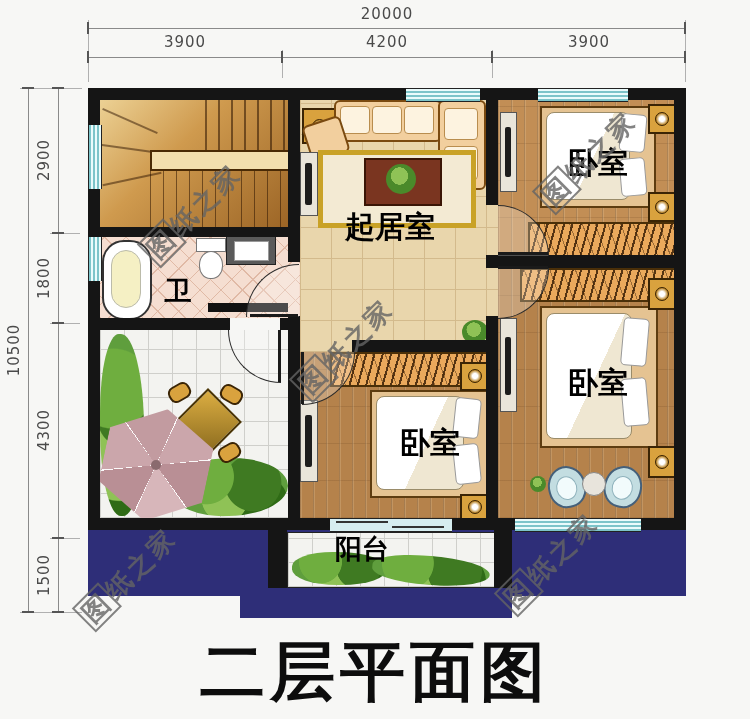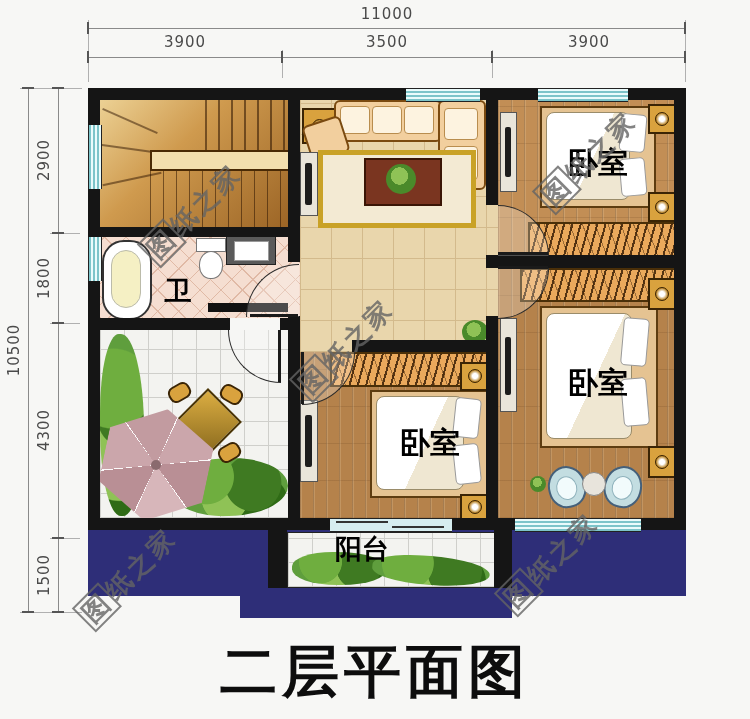--- a/index.html
+++ b/index.html
@@ -62,21 +62,21 @@
      radial-gradient(circle at 70% 45%,#3f7a22 0 32%,transparent 33%),
      radial-gradient(circle at 45% 70%,#8fc256 0 30%,transparent 31%),
      radial-gradient(circle at 75% 80%,#2f6b16 0 28%,transparent 29%),
      #5f9e3d;border-radius:45% 55% 50% 50%;}
   .plantball{background:radial-gradient(circle at 45% 40%,#8fc256 0 35%,#4a8a2a 36% 75%,#2f6b16 100%);border-radius:50%;}
   .chair-egg{background:#c3dde1;border:2px solid #45607a;border-radius:50% 50% 46% 46%;}
   .chair-in{background:#f2fbfc;border:1px solid #8fb2bc;border-radius:50%;}
   
   .lbl{position:absolute;transform:translate(-50%,-50%);font-weight:900;color:#000;white-space:nowrap;font-size:30px;}
   .lbl.small{font-size:27px;}
-  .title{position:absolute;transform:translate(-50%,-50%);font-weight:900;color:#0d0d0d;font-size:57px;letter-spacing:5px;white-space:nowrap;}
+  .title{position:absolute;transform:translate(-50%,-50%);font-weight:900;color:#0d0d0d;font-size:65px;letter-spacing:5px;white-space:nowrap;}
   .wm{position:absolute;transform:translate(-50%,-50%) rotate(-45deg);color:rgba(100,100,100,.8);font-size:26px;font-weight:700;letter-spacing:3px;white-space:nowrap;}
   .wm .box{border:2px solid rgba(100,100,100,.8);padding:0 2px;}
   .umb{background:
      repeating-conic-gradient(from 12deg,rgba(255,255,255,.95) 0 1.2deg,transparent 1.2deg 60deg),
      conic-gradient(from 12deg,#cba6ab 0 60deg,#b98f95 60deg 120deg,#d7b6ba 120deg 180deg,#b98f95 180deg 240deg,#cba6ab 240deg 300deg,#c29ba0 300deg 360deg);
      clip-path:polygon(50% 0,94% 26%,94% 74%,50% 100%,6% 74%,6% 26%);}
 </style>
 </head>
 <body>
 
@@ -87,23 +87,23 @@
   <div class="abs ext" style="left:88px;top:20px;width:1px;height:62px"></div>
   <div class="abs ext" style="left:685px;top:20px;width:1px;height:62px"></div>
   <div class="abs ext" style="left:282px;top:50px;width:1px;height:28px"></div>
   <div class="abs ext" style="left:492px;top:50px;width:1px;height:28px"></div>
   <div class="abs tick" style="left:87px;top:22px;width:2px;height:12px"></div>
   <div class="abs tick" style="left:684px;top:22px;width:2px;height:12px"></div>
   <div class="abs tick" style="left:87px;top:51px;width:2px;height:12px"></div>
   <div class="abs tick" style="left:281px;top:51px;width:2px;height:12px"></div>
   <div class="abs tick" style="left:491px;top:51px;width:2px;height:12px"></div>
   <div class="abs tick" style="left:684px;top:51px;width:2px;height:12px"></div>
-  <div class="dimtxt" style="left:387px;top:14px">11000</div>
+  <div class="dimtxt" style="left:387px;top:14px">20000</div>
   <div class="dimtxt" style="left:185px;top:42px">3900</div>
-  <div class="dimtxt" style="left:387px;top:42px">3500</div>
+  <div class="dimtxt" style="left:387px;top:42px">4200</div>
   <div class="dimtxt" style="left:589px;top:42px">3900</div>
 
   <div class="abs dimline" style="left:28px;top:88px;width:1px;height:525px"></div>
   <div class="abs dimline" style="left:58px;top:88px;width:1px;height:525px"></div>
   <div class="abs ext" style="left:20px;top:88px;width:62px;height:1px"></div>
   <div class="abs ext" style="left:20px;top:612px;width:62px;height:1px"></div>
   <div class="abs ext" style="left:50px;top:233px;width:30px;height:1px"></div>
   <div class="abs ext" style="left:50px;top:323px;width:30px;height:1px"></div>
   <div class="abs ext" style="left:50px;top:538px;width:30px;height:1px"></div>
   <div class="abs tick" style="left:22px;top:87px;width:12px;height:2px"></div>
@@ -269,20 +269,21 @@
   <div class="abs leaf" style="left:250px;top:314px;width:48px;height:3px"></div>
   <div class="abs arc arc-bl" style="left:228px;top:330px;width:52px;height:52px"></div>
   <div class="abs leaf" style="left:278px;top:330px;width:3px;height:52px"></div>
   <div class="abs arc arc-br" style="left:302px;top:352px;width:52px;height:52px"></div>
   <div class="abs leaf" style="left:301px;top:352px;width:3px;height:52px"></div>
   <div class="abs arc arc-tr" style="left:498px;top:205px;width:50px;height:50px"></div>
   <div class="abs leaf" style="left:498px;top:252px;width:50px;height:3px"></div>
   <div class="abs arc arc-br" style="left:498px;top:268px;width:50px;height:50px"></div>
   <div class="abs leaf" style="left:498px;top:266px;width:50px;height:3px"></div>
 
+  <div class="lbl" style="left:390px;top:227px">起居室</div>
   <div class="lbl" style="left:598px;top:163px">卧室</div>
   <div class="lbl" style="left:598px;top:383px">卧室</div>
   <div class="lbl" style="left:430px;top:443px">卧室</div>
   <div class="lbl small" style="left:178px;top:291px">卫</div>
   <div class="lbl small" style="left:362px;top:549px">阳台</div>
 
   <div class="wm" style="left:193px;top:213px"><span class="box">图</span><span>纸之家</span></div>
   <div class="wm" style="left:588px;top:160px"><span class="box">图</span><span>纸之家</span></div>
   <div class="wm" style="left:345px;top:348px"><span class="box">图</span><span>纸之家</span></div>
   <div class="wm" style="left:550px;top:562px"><span class="box">图</span><span>纸之家</span></div>

